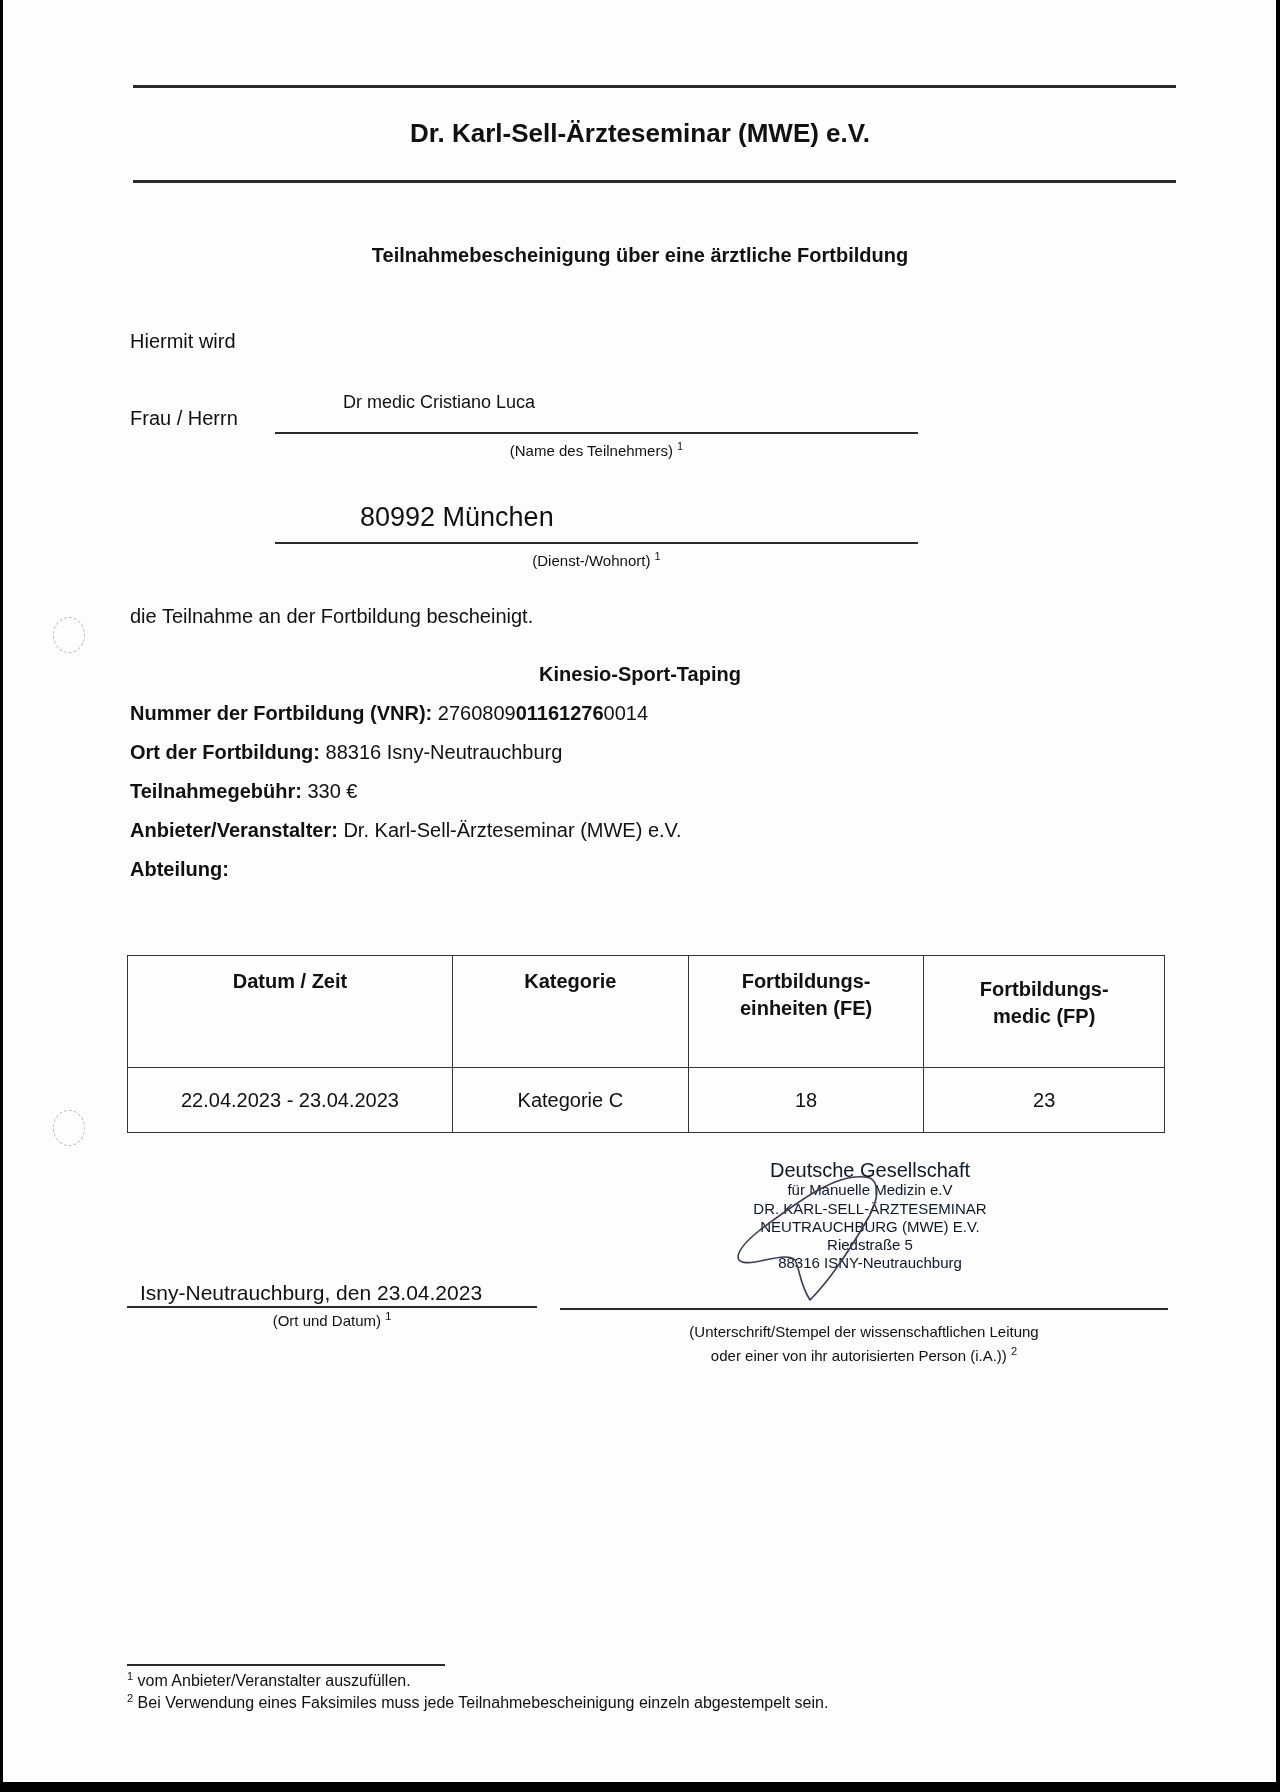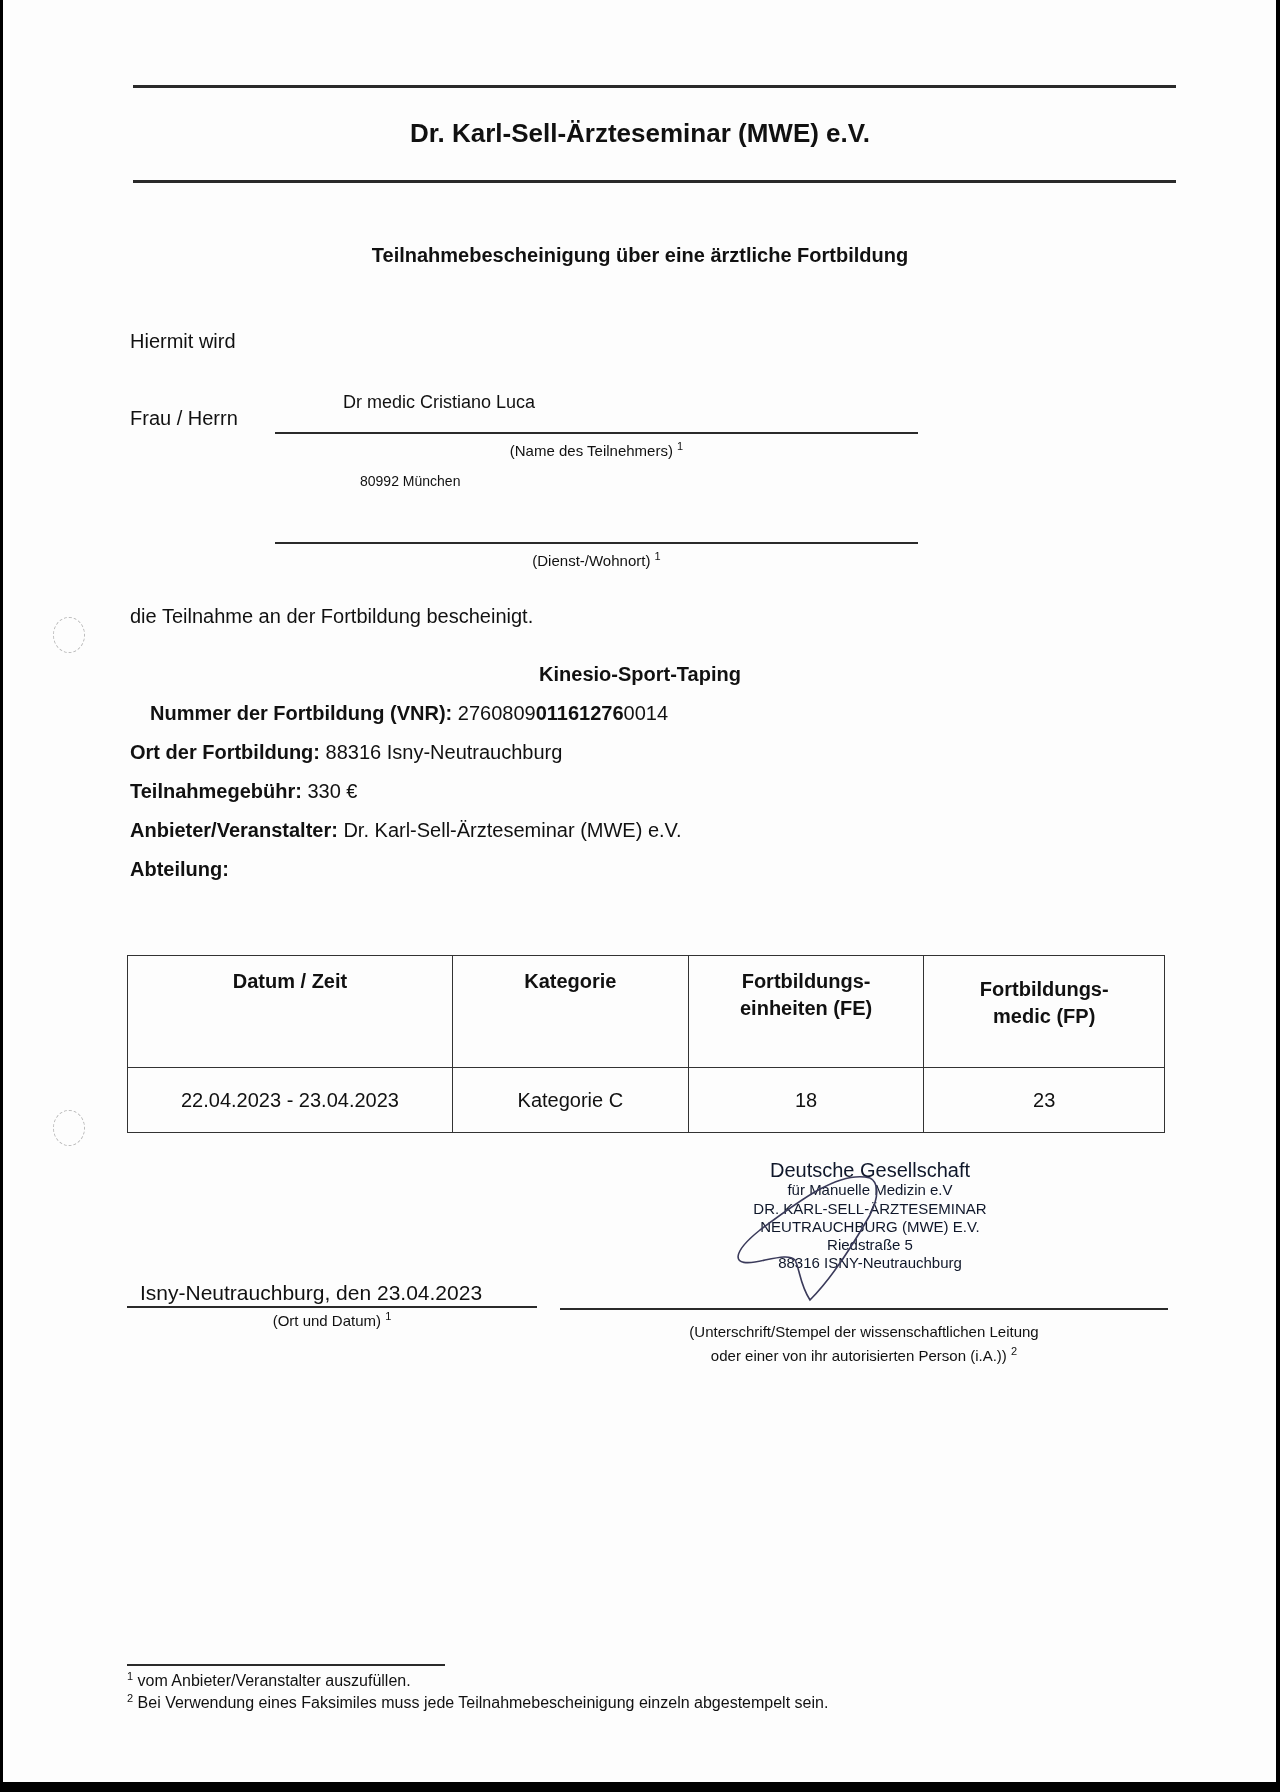--- a/index.html
+++ b/index.html
@@ -64,31 +64,31 @@
 
   <div class="abs body-text" style="left:127px; top:330px;">Hiermit wird</div>
 
   <div class="abs body-text" style="left:127px; top:407px;">Frau / Herrn</div>
   <div class="abs body-text" style="left:340px; top:392px; font-size:18px;">Dr medic Cristiano Luca</div>
   <div class="rule" style="left:272px; top:432px; width:643px; height:2px;"></div>
   <div class="abs caption center" style="left:272px; width:643px; top:442px;">
     <span>(Name des Teilnehmers)</span> <sup>1</sup>
   </div>
 
-  <div class="abs body-text" style="left:357px; top:473px; font-size:14px;text-align:right;">80992 München</div>
+  <div class="abs body-text" style="left:357px; top:502px; font-size:27px;text-align:right;">80992 München</div>
   <div class="rule" style="left:272px; top:542px; width:643px; height:2px;"></div>
   <div class="abs caption center" style="left:272px; width:643px; top:552px;">
     <span>(Dienst-/Wohnort)</span> <sup>1</sup>
   </div>
 
   <div class="abs body-text" style="left:127px; top:605px;">die Teilnahme an der Fortbildung bescheinigt.</div>
 
   <div class="abs center b" style="left:-3px; width:1280px; top:663px; font-size:20px;">Kinesio-Sport-Taping</div>
 
-  <div class="abs info-line" style="top:702px;margin-left:20px;">
+  <div class="abs info-line" style="top:702px;">
     <span class="b">Nummer der Fortbildung (VNR):</span>
     <span><span>2760809</span><span class="b">01161276</span><span>0014</span></span>
   </div>
   <div class="abs info-line" style="top:741px;">
     <span class="b">Ort der Fortbildung:</span>
     <span>88316 Isny-Neutrauchburg</span>
   </div>
   <div class="abs info-line" style="top:780px;">
     <span class="b">Teilnahmegebühr:</span>
     <span>330 €</span>

